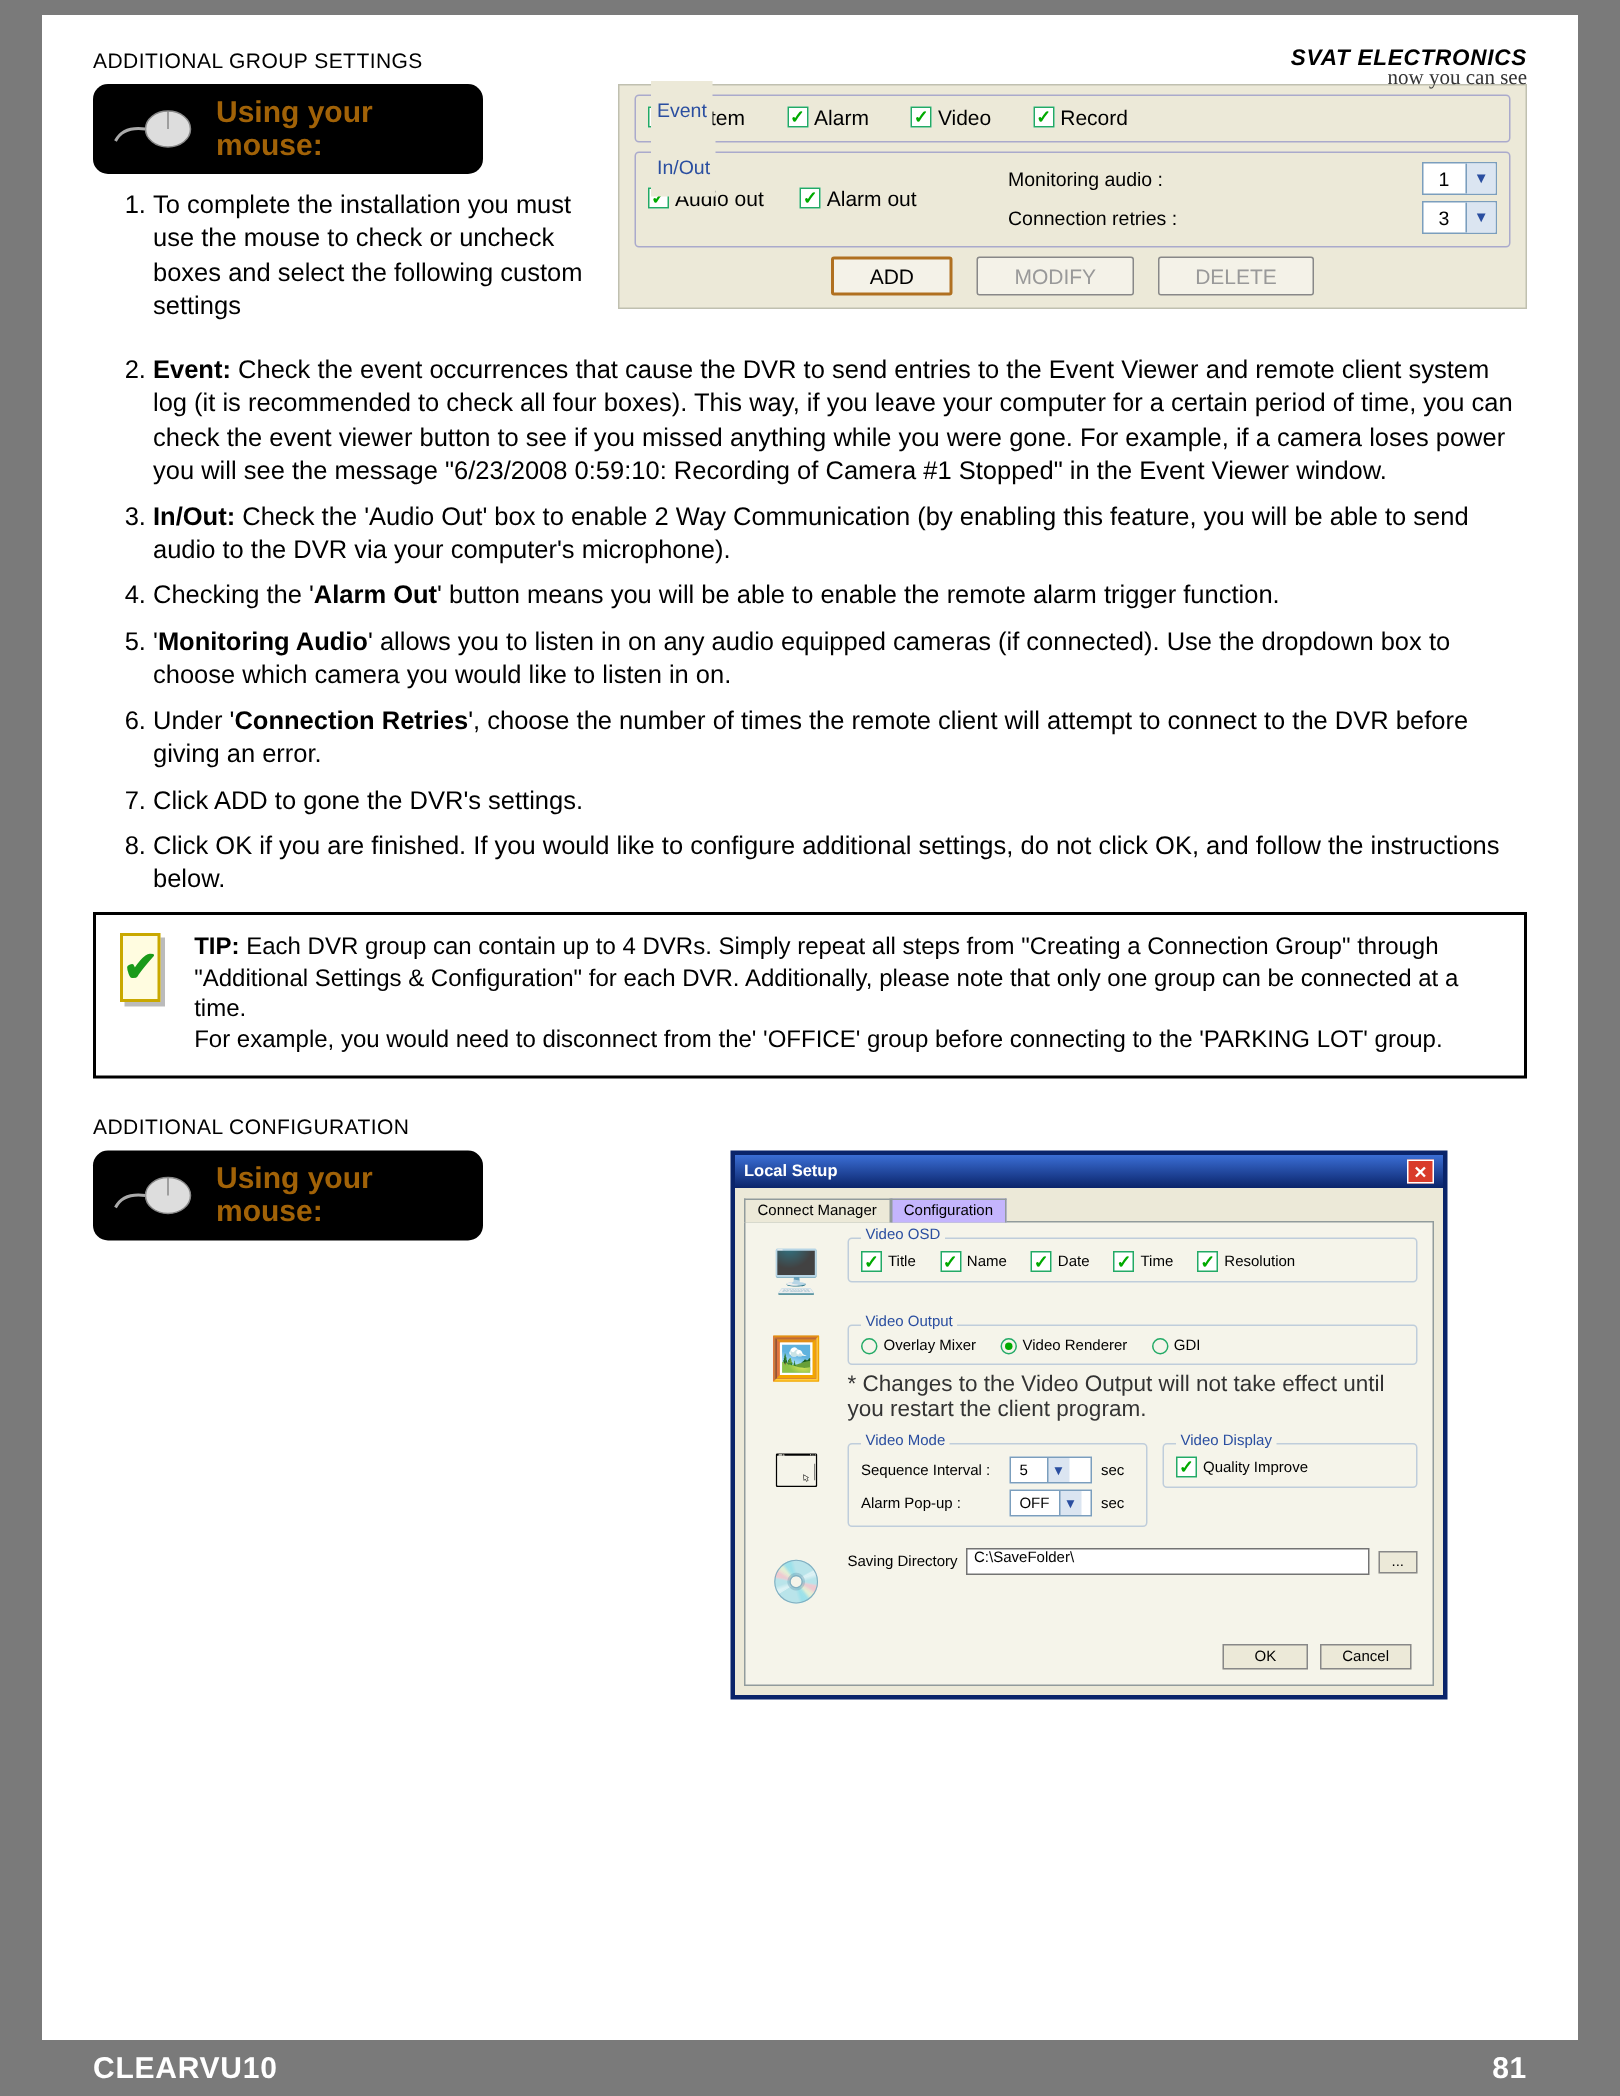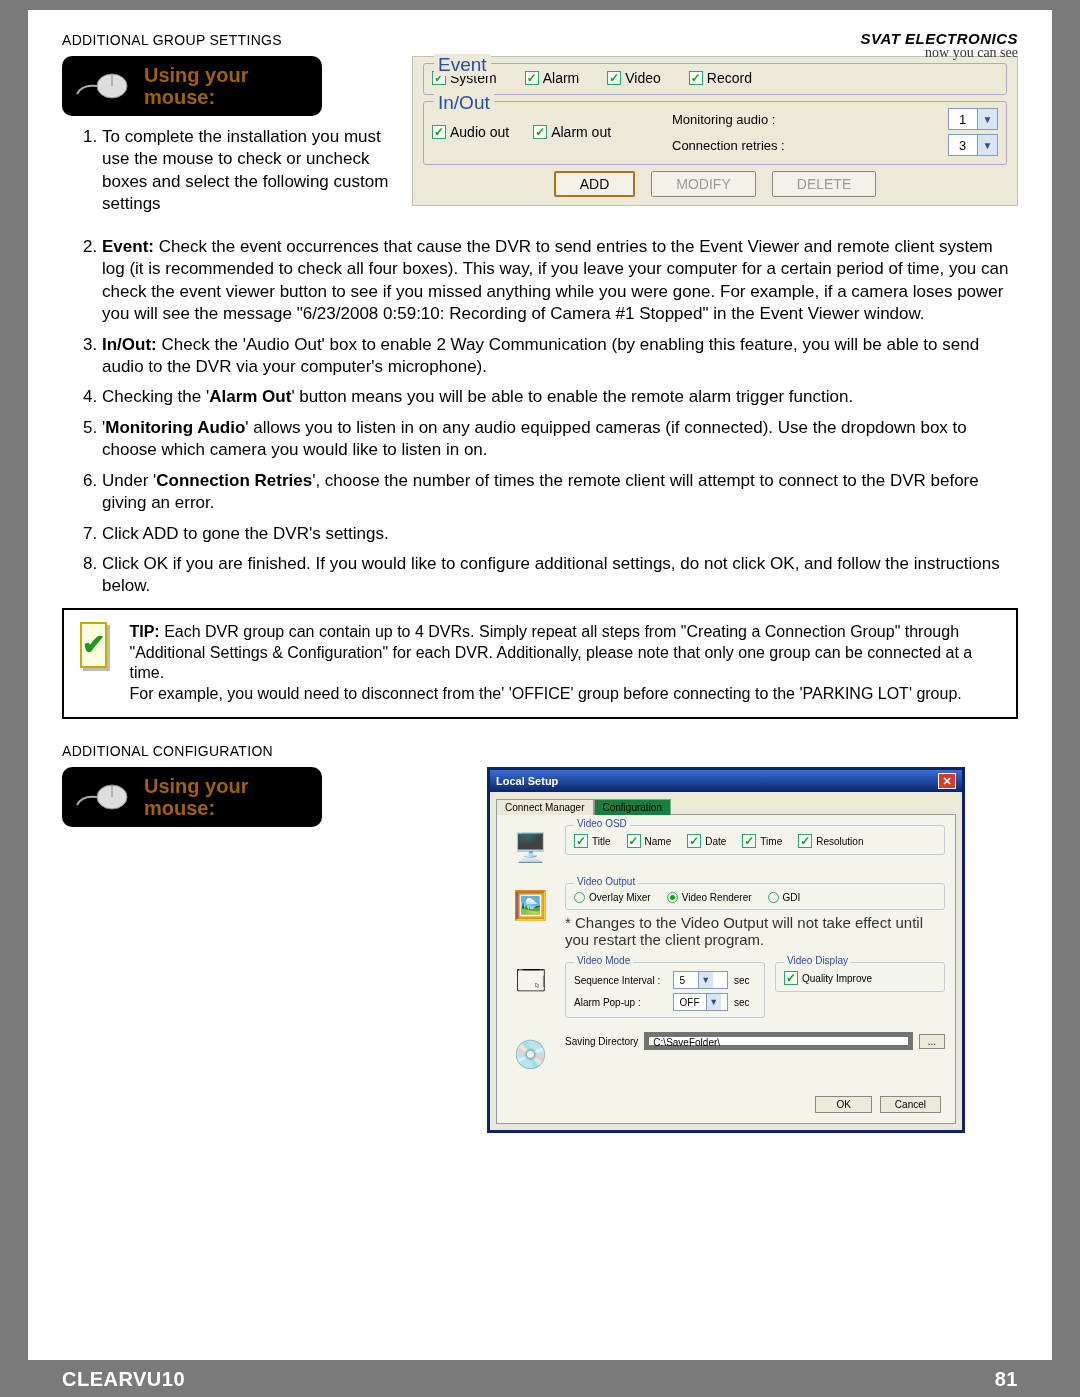--- a/index.html
+++ b/index.html
@@ -54,21 +54,21 @@
 
 .ctrl-panel {
   flex: 1;
   background: #ece9d8;
   border: 1px solid #c0c0b0;
   padding: 6px 10px 8px 10px;
   font-family: Tahoma, Arial, sans-serif;
   font-size: 14px;
 }
 .fs { border: 1px solid #aac; border-radius: 3px; margin-bottom: 6px; padding: 6px 8px 8px; position: relative; }
-.fs .lg { position: absolute; top: -10px; left: 10px; background: #ece9d8; padding: 0 4px; color: #2a4ea0; font-size: 19px; }
+.fs .lg { position: absolute; top: -10px; left: 10px; background: #ece9d8; padding: 12px 4px; color: #2a4ea0; font-size: 13px; }
 .fs-row { display: flex; gap: 28px; align-items: center; flex-wrap: wrap; }
 .chk { display: inline-flex; align-items: center; gap: 4px; }
 .chk-box {
   width: 14px; height: 14px; border: 1px solid #2a6; background: #fff;
   display: inline-flex; align-items: center; justify-content: center; color: #0a0; font-size: 12px; font-weight: bold;
 }
 .io-right { display: grid; grid-template-columns: 1fr auto; gap: 4px 6px; align-items: center; font-size: 13px; }
 .sel { display: inline-flex; align-items: center; border: 1px solid #7b9ebd; background: #fff; height: 22px; }
 .sel .val { padding: 0 10px; min-width: 28px; }
 .sel .dd { width: 20px; height: 20px; background: #dbe5f1; border-left: 1px solid #7b9ebd; display: flex; align-items: center; justify-content: center; color: #2a4ea0; font-size: 10px; }
@@ -109,38 +109,38 @@
   color: #fff;
   padding: 3px 6px;
   display: flex;
   justify-content: space-between;
   align-items: center;
   font-weight: bold;
 }
 .ls-close { background: #d93b2b; border: 1px solid #fff; width: 18px; height: 16px; display: flex; align-items: center; justify-content: center; color: #fff; font-size: 11px; }
 .ls-body { background: #ece9d8; padding: 6px; }
 .ls-tabs { display: flex; }
-.ls-tab { border: 1px solid #919b9c; border-bottom: none; padding: 2px 8px; background: #15803d; font-size: 10px; position: relative; top: 1px; }
+.ls-tab { border: 1px solid #919b9c; border-bottom: none; padding: 2px 8px; background: #c4b5fd; font-size: 10px; position: relative; top: 1px; }
 .ls-tab.inactive { background: #ece9d8; }
 .ls-pane { border: 1px solid #919b9c; background: #f5f4ea; padding: 10px 10px 8px 10px; }
 .ls-row { display: flex; gap: 10px; margin-bottom: 14px; align-items: flex-start; }
 .ls-ico { width: 48px; height: 44px; display: flex; align-items: center; justify-content: center; font-size: 28px; }
 .mini-fs { border: 1px solid #bfcddb; border-radius: 3px; padding: 8px 8px 6px; position: relative; flex: 1; }
 .mini-fs .lg2 { position: absolute; top: -8px; left: 8px; background: #f5f4ea; padding: 0 3px; color: #2a4ea0; font-size: 10px; }
 .mini-row { display: flex; gap: 16px; align-items: center; flex-wrap: wrap; font-size: 10px; }
 .rad { display: inline-flex; align-items: center; gap: 4px; }
 .rad-b { width: 11px; height: 11px; border: 1px solid #2a6; border-radius: 50%; display: inline-flex; align-items: center; justify-content: center; }
 .rad-b.on::after { content: ""; width: 5px; height: 5px; background: #0a0; border-radius: 50%; }
 .note { font-size: 15px; color: #333; margin-top: 4px; }
 .lbl-pair { display: grid; grid-template-columns: auto auto auto; gap: 4px 6px; align-items: center; font-size: 10px; }
 .tiny-sel { border: 1px solid #7b9ebd; background: #fff; display: inline-flex; align-items: center; height: 18px; }
 .tiny-sel .v { padding: 0 6px; min-width: 24px; }
 .tiny-sel .dd2 { width: 15px; height: 16px; background: #dbe5f1; border-left: 1px solid #7b9ebd; color: #2a4ea0; font-size: 9px; display: flex; align-items: center; justify-content: center; }
 .dir-row { display: flex; gap: 6px; align-items: center; font-size: 10px; }
-.dir-input { flex: 1; border: 5px solid #737373; background: #fff; height: 18px; padding: 0 4px; }
+.dir-input { flex: 1; border: 1px solid #737373; background: #fff; height: 18px; padding: 0 4px; }
 .small-btn { border: 1px solid #888; background: #ece9d8; padding: 1px 8px; font-size: 10px; }
 .ls-foot { display: flex; justify-content: flex-end; gap: 8px; padding: 6px 4px 2px; }
 
 .config-row { display: flex; gap: 20px; align-items: flex-start; }
 .config-left { flex: 0 0 405px; }
 
 .footer-bar {
   background: #7a7a7a;
   color: #fff;
   display: flex;

